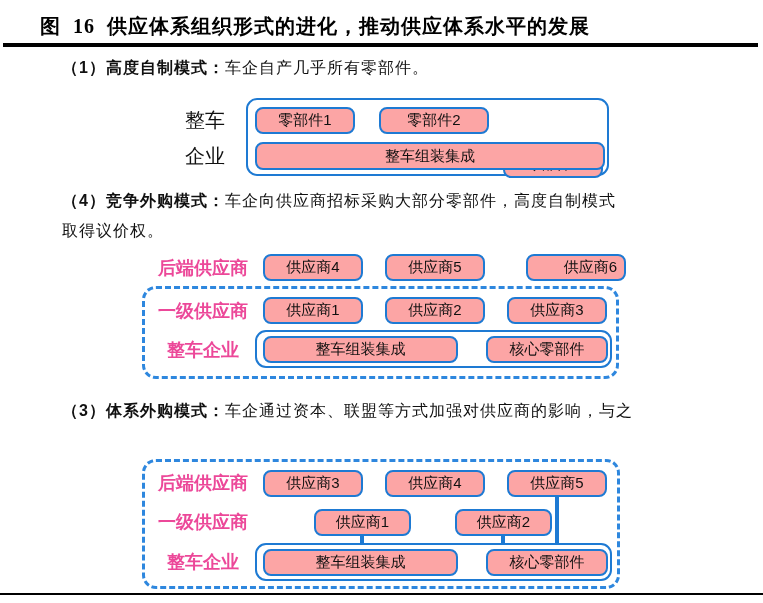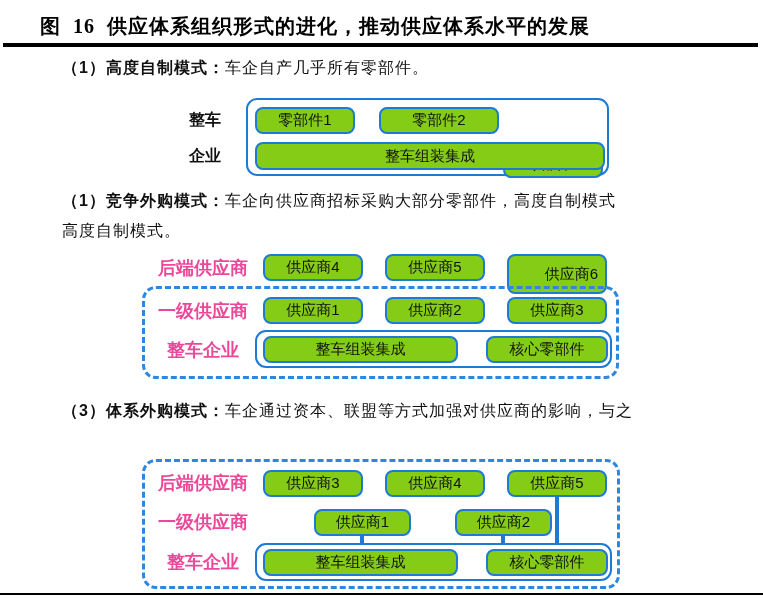--- a/index.html
+++ b/index.html
@@ -8,58 +8,58 @@
   
   .fig-title{position:absolute;left:40px;top:11px;font-family:"Liberation Serif","DejaVu Serif",serif;
              font-weight:700;font-size:20px;line-height:30px;letter-spacing:1px;word-spacing:6px;color:#000;}
   .rule-top{position:absolute;left:3px;top:43px;width:755px;height:4px;background:#000;}
   .rule-bottom{position:absolute;left:0px;top:593px;width:763px;height:2px;background:#000;}
   
   .para{position:absolute;left:62px;width:680px;font-size:16px;line-height:30px;letter-spacing:1px;color:#111;}
   .para .b{font-weight:700;}
   .pline{height:30px;white-space:nowrap;}
   
-  .box{position:absolute;background:#84cc16;border:2px solid #1e7ad3;border-radius:8px;
+  .box{position:absolute;background:#fca5a5;border:2px solid #1e7ad3;border-radius:8px;
        display:flex;align-items:center;justify-content:center;
        font-size:15px;color:#111;white-space:nowrap;box-sizing:border-box;}
   .outer{position:absolute;background:#ffffff;border:2.5px solid #1e7ad3;border-radius:11px;box-sizing:border-box;}
   .dashedbox{position:absolute;border:3px dashed #2e87de;border-radius:14px;box-sizing:border-box;background:transparent;}
   .rlabel{position:absolute;font-weight:700;font-size:18px;line-height:25px;color:#ec4899;text-align:center;white-space:nowrap;}
-  .biglabel{position:absolute;font-weight:700;font-size:16px;line-height:26px;color:#111;text-align:center;white-space:nowrap;}
+  .biglabel{position:absolute;font-weight:400;font-size:20px;line-height:26px;color:#111;text-align:center;white-space:nowrap;}
   .connector{position:absolute;width:4px;background:#1e7ad3;}
 </style>
 </head>
 <body>
 
 <div id="page">
 
   <div class="fig-title">图 16 供应体系组织形式的进化，推动供应体系水平的发展</div>
   <div class="rule-top"></div>
 
   <div class="para" style="top:53px;">
     <div class="pline"><span class="b">（1）高度自制模式：</span><span>车企自产几乎所有零部件。</span></div>
   </div>
 
   <div class="biglabel" style="left:180px;top:107px;width:50px;">整车</div>
   <div class="biglabel" style="left:180px;top:143px;width:50px;">企业</div>
   <div class="outer" style="left:246px;top:98px;width:363px;height:78px;"></div>
   <div class="box" style="left:255px;top:107px;width:100px;height:27px;">零部件1</div>
-  <div class="box" style="left:379px;top:107px;width:120px;height:27px;">零部件2</div>
+  <div class="box" style="left:379px;top:107px;width:110px;height:27px;">零部件2</div>
   <div class="box" style="left:503px;top:107px;width:100px;height:27px;margin-top:44px;">零部件3</div>
   <div class="box" style="left:255px;top:142px;width:350px;height:28px;">整车组装集成</div>
 
   <div class="para" style="top:186px;">
-    <div class="pline"><span class="b">（1）竞争外购模式：</span><span>车企向供应商招标采购大部分零部件，高度自制模式</span></div>
-    <div class="pline">高度自制模式。</div>
+    <div class="pline"><span class="b">（4）竞争外购模式：</span><span>车企向供应商招标采购大部分零部件，高度自制模式</span></div>
+    <div class="pline">取得议价权。</div>
   </div>
 
   <div class="rlabel" style="left:155px;top:256px;width:96px;">后端供应商</div>
   <div class="box" style="left:263px;top:254px;width:100px;height:27px;">供应商4</div>
   <div class="box" style="left:385px;top:254px;width:100px;height:27px;">供应商5</div>
-  <div class="box" style="left:507px;top:254px;width:100px;height:40px;padding-left:29px;">供应商6</div>
+  <div class="box" style="left:526px;top:254px;width:100px;height:27px;padding-left:29px;">供应商6</div>
 
   <div class="dashedbox" style="left:142px;top:286px;width:477px;height:93px;"></div>
 
   <div class="rlabel" style="left:155px;top:299px;width:96px;">一级供应商</div>
   <div class="box" style="left:263px;top:297px;width:100px;height:27px;">供应商1</div>
   <div class="box" style="left:385px;top:297px;width:100px;height:27px;">供应商2</div>
   <div class="box" style="left:507px;top:297px;width:100px;height:27px;">供应商3</div>
 
   <div class="rlabel" style="left:161px;top:338px;width:84px;">整车企业</div>
   <div class="outer" style="left:255px;top:330px;width:357px;height:38px;"></div>

